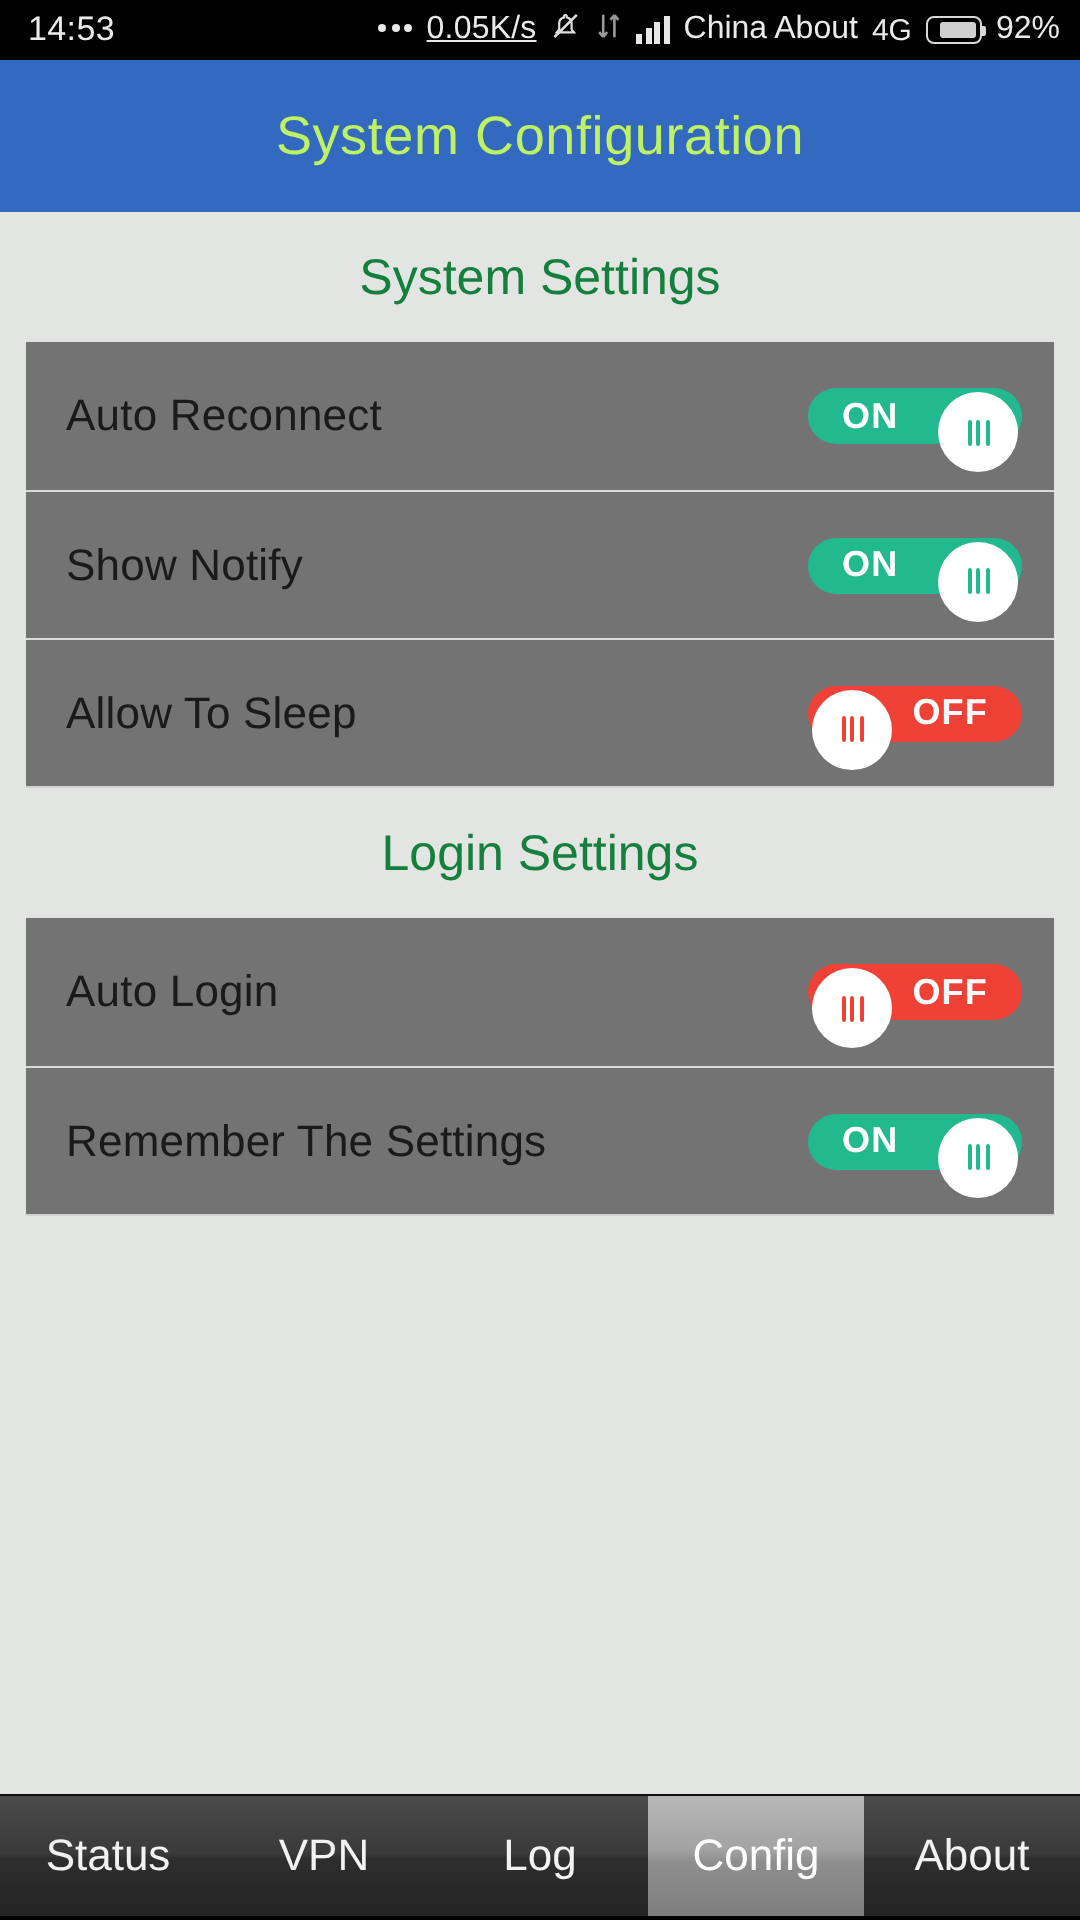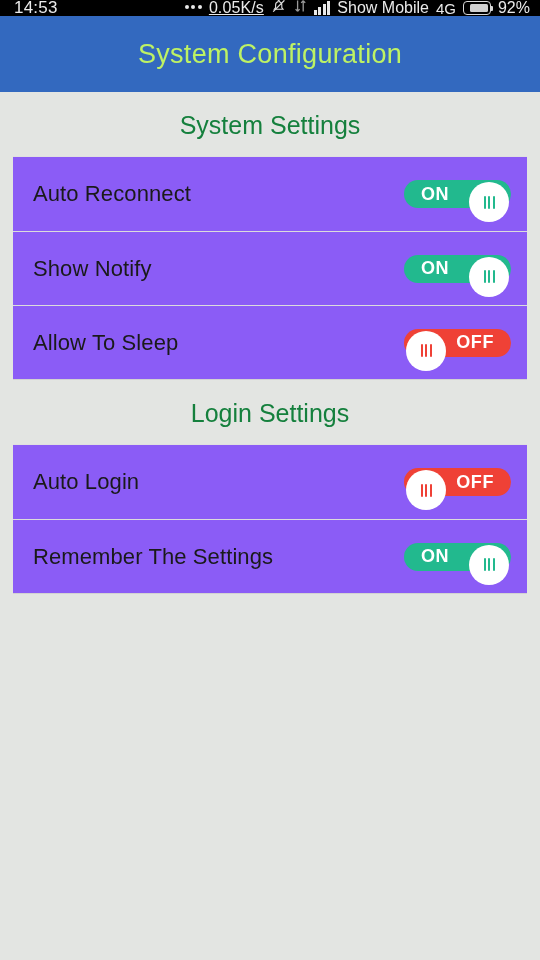--- a/index.html
+++ b/index.html
@@ -18,21 +18,21 @@
     position: relative;
     width: 540px;
     height: 960px;
     background: #e3e5e2;
     display: flex;
     flex-direction: column;
   }
 
   
   .status-bar {
-    height: 16px;
+    height: 30px;
     background: #000000;
     color: #e8e8e8;
     display: flex;
     align-items: center;
     font-size: 17px;
     padding: 0 10px 0 14px;
     box-sizing: border-box;
     flex: 0 0 auto;
   }
   .status-clock {
@@ -158,21 +158,21 @@
     background: #fcfcfc;
     border-top: 1px solid #e0e0e0;
     border-bottom: 1px solid #d2d2d2;
   }
   .setting-row {
     height: 74px;
     display: flex;
     align-items: center;
     padding: 0 16px 0 20px;
     box-sizing: border-box;
-    background: #8b5cf6;
+    background: #737373;
     position: relative;
   }
   .setting-row + .setting-row {
     border-top: 1.5px solid #dcdcdc;
   }
   .setting-label {
     font-size: 22px;
     color: #1a1a1a;
     flex: 1 1 auto;
     letter-spacing: 0.1px;
@@ -299,21 +299,21 @@
           <path d="M3.6 2.4v11M3.6 13.4l-2-2.3M3.6 13.4l2-2.3" fill="none" stroke="#9a9a9a" stroke-width="1.3"></path>
           <path d="M9.2 13.6v-11M9.2 2.6l-2 2.3M9.2 2.6l2 2.3" fill="none" stroke="#9a9a9a" stroke-width="1.3"></path>
         </svg>
       </span>
       <span class="signal-icon">
           <i></i>
           <i></i>
           <i></i>
           <i></i>
         </span>
-      <span class="carrier">Show Mobile</span>
+      <span class="carrier">China About</span>
       <span class="network-type">4G</span>
       <span class="battery-icon">
           <span class="battery-fill"></span>
         </span>
       <span class="battery-pct">92%</span>
     </div>
   </div>
 
   <div class="app-header">
     <span class="app-title">System Configuration</span>
@@ -380,14 +380,21 @@
               <i></i>
               <i></i>
             </span>
         </div>
       </div>
     </div>
 
 
   </div>
 
+  <div class="tab-bar">
+    <div class="tab-item">Status</div>
+    <div class="tab-item">VPN</div>
+    <div class="tab-item">Log</div>
+    <div class="tab-item active">Config</div>
+    <div class="tab-item">About</div>
+  </div>
 
 </div>
 
 </body></html>

